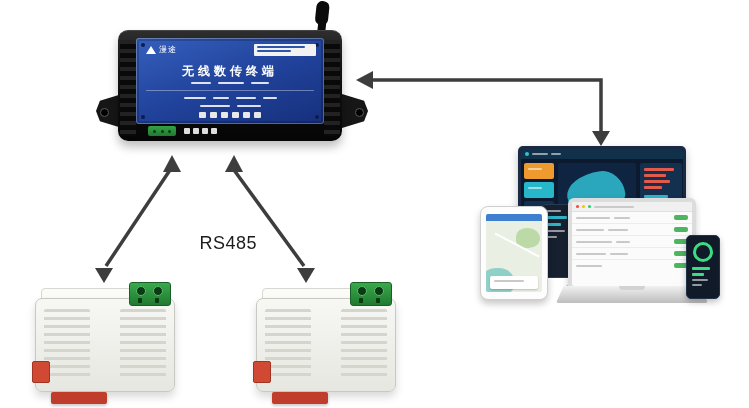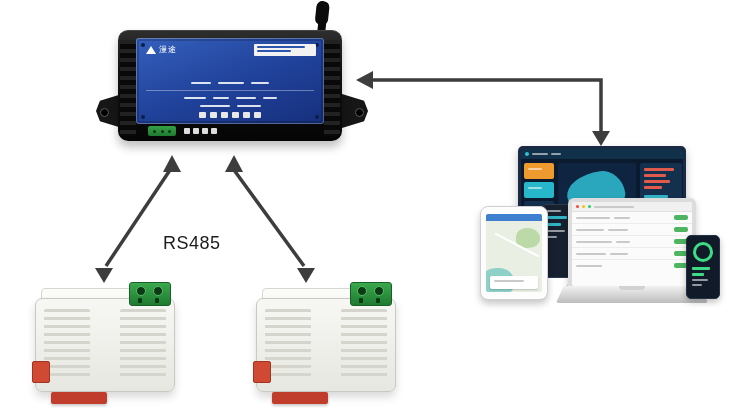--- a/index.html
+++ b/index.html
@@ -5,21 +5,21 @@
   html,body{margin:0;padding:0;background:#fff;}
   .canvas{position:relative;width:749px;height:408px;background:#ffffff;overflow:hidden;
           font-family:"Liberation Sans",sans-serif;}
 
   
   .arrow-layer{position:absolute;left:0;top:0;z-index:1;}
 
   
   .flow-label{position:absolute;color:#1c1c1c;font-size:19px;letter-spacing:.5px;z-index:2;}
   .lbl-internet{left:427px;top:50px;width:120px;text-align:center;}
-  .lbl-rs485{left:163px;top:233px;width:94px;text-align:left;font-size:18px;}
+  .lbl-rs485{left:163px;top:233px;width:94px;text-align:right;font-size:18px;}
 
   
   .gateway{position:absolute;left:96px;top:0;width:272px;height:158px;z-index:3;}
   .gw-body{position:absolute;left:22px;top:30px;width:224px;height:110px;border-radius:10px;
            background:linear-gradient(180deg,#2e2e2e 0%,#121212 35%,#050505 100%);
            box-shadow:0 6px 10px rgba(0,0,0,.25);border-top:1px solid #444;}
   .gw-fin{position:absolute;top:40px;width:16px;height:96px;
           background:repeating-linear-gradient(180deg,#222 0 4px,#090909 4px 9px);border-radius:3px;}
   .gw-fin.left{left:24px;} .gw-fin.right{left:228px;}
   .gw-ear{position:absolute;top:94px;width:26px;height:34px;background:#161616;}
@@ -204,20 +204,21 @@
 
       <div class="brand-row">
         <div class="brand-tri"></div>
         <div class="brand-txt">漫途</div>
       </div>
       <div class="model-chip">
         <div class="mline" style="width:48px;"></div>
         <div class="mline" style="width:34px;"></div>
       </div>
 
+      <div class="gw-title">无线数传终端</div>
 
       <div class="dash-row" style="top:44px;">
         <div class="dash" style="width:20px;"></div>
         <div class="dash" style="width:26px;"></div>
         <div class="dash" style="width:18px;"></div>
       </div>
       <div class="gw-divider"></div>
       <div class="dash-row" style="top:59px;">
         <div class="dash" style="width:22px;"></div>
         <div class="dash" style="width:16px;"></div>

